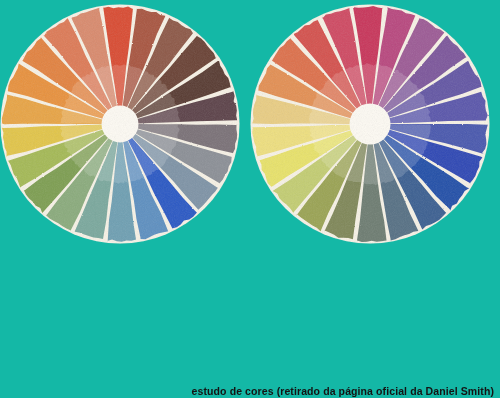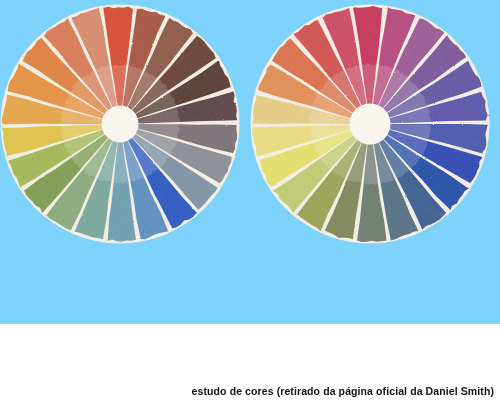--- a/index.html
+++ b/index.html
@@ -11,22 +11,22 @@
     width: 500px;
     height: 406px;
     position: relative;
     overflow: hidden;
     font-family: "Liberation Sans", sans-serif;
   }
   #stage {
     position: absolute;
     left: 0; top: 0;
     width: 500px;
-    height: 324px;
-    background: #7dd3fc;
+    height: 398px;
+    background: #14b8a6;
   }
   #wheels {
     position: absolute;
     left: 0; top: 0;
     width: 500px;
     height: 406px;
     display: block;
   }
   #caption {
     position: absolute;

